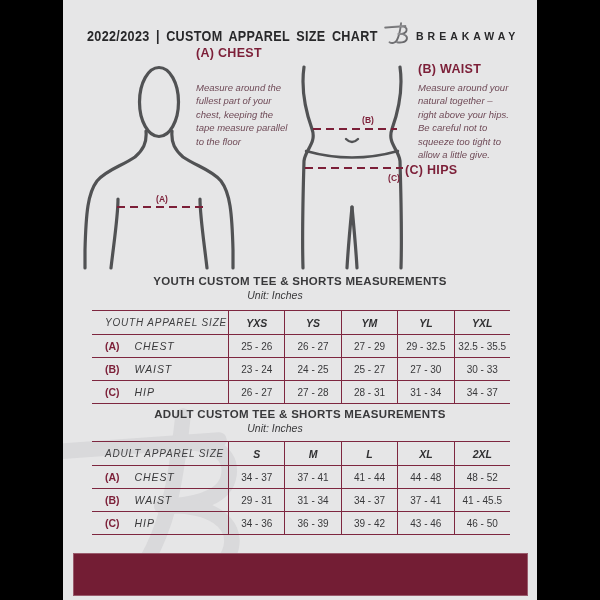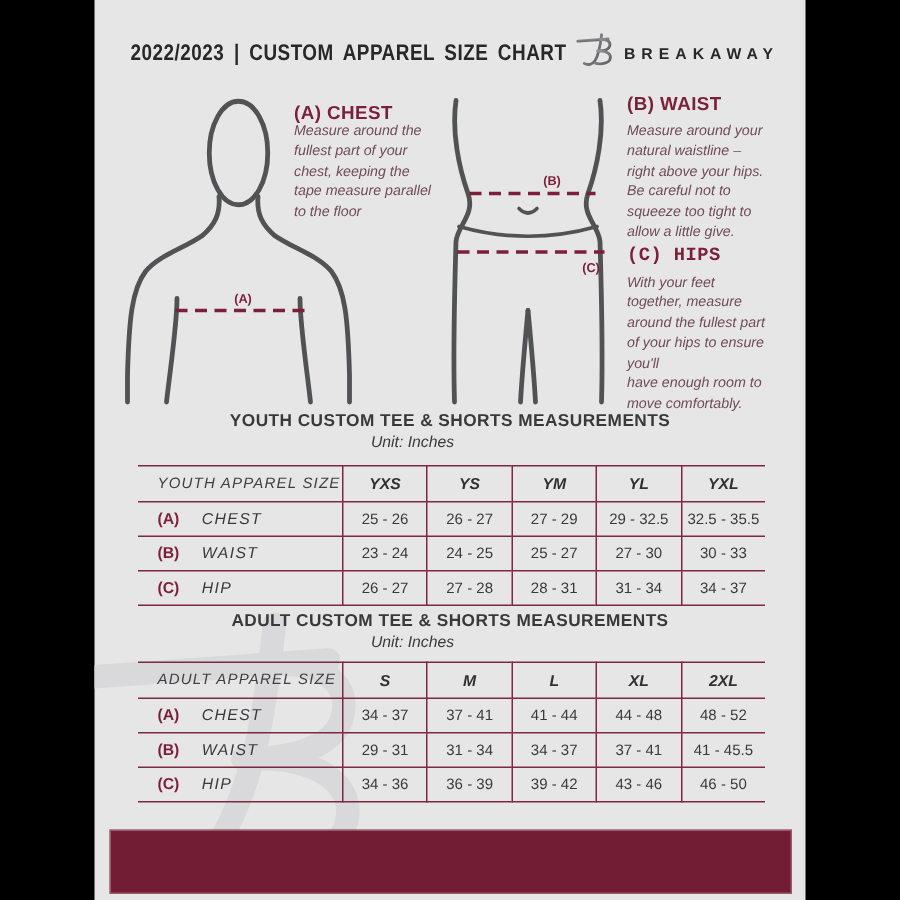--- a/index.html
+++ b/index.html
@@ -27,23 +27,23 @@
   
   .figures{position:absolute;left:0;top:0;z-index:1;}
   .guide-h{
     position:absolute;font-size:12.5px;font-weight:bold;color:#7c1f38;
     letter-spacing:.3px;z-index:1;
   }
   .guide-p{
     position:absolute;font-size:9.5px;font-style:italic;color:#6f4a57;
     line-height:1.42;white-space:pre-line;z-index:1;
   }
-  .gh-chest{left:133px;top:68px;} .gp-chest{left:133px;top:81px;width:110px;}
+  .gh-chest{left:133px;top:46px;} .gp-chest{left:133px;top:81px;width:110px;}
   .gh-waist{left:355px;top:62px;} .gp-waist{left:355px;top:81px;width:118px;}
-  .gh-hips{left:355px;top:163px;font-family:Liberation Mono, monospace;} .gp-hips{left:355px;top:182px;width:120px;}
+  .gh-hips{left:342px;top:163px;} .gp-hips{left:355px;top:182px;width:120px;}
   
   .sec-title{
     position:absolute;left:0;width:474px;text-align:center;
     font-size:11.5px;font-weight:bold;color:#39393b;letter-spacing:.3px;z-index:2;
   }
   .sec-unit{
     position:absolute;left:0;width:424px;text-align:center;
     font-size:10.5px;font-style:italic;color:#39393b;z-index:2;
   }
   .t-youth-title{top:275px;} .t-youth-unit{top:289px;}
@@ -122,33 +122,26 @@
   </svg>
 
   <div class="guide-h gh-chest">(A) CHEST</div>
   <div class="guide-p gp-chest">Measure around the
 fullest part of your
 chest, keeping the
 tape measure parallel
 to the floor</div>
   <div class="guide-h gh-waist">(B) WAIST</div>
   <div class="guide-p gp-waist">Measure around your
-natural waistline –
+natural together –
 right above your hips.
 Be careful not to
 squeeze too tight to
 allow a little give.</div>
   <div class="guide-h gh-hips">(C) HIPS</div>
-  <div class="guide-p gp-hips">With your feet
-together, measure
-around the fullest part
-of your hips to ensure
-you'll
-have enough room to
-move comfortably.</div>
 
   <svg class="watermark" width="216" height="200" viewBox="0 0 36 33">
     <g stroke="#d9d9db" stroke-width="2.6" fill="none" stroke-linecap="round">
       <path d="M 3,9 L 31,7"></path>
       <path d="M 25,3 C 24,12 23,20 19,27 C 17,30.5 12,31.5 9,29.5"></path>
       <path d="M 24,7.5 C 31,7 33.5,10 32.5,13.5 C 31.5,17 26,18 21.5,18"></path>
       <path d="M 21.5,18 C 30,17.5 34,21 33,25 C 32,29.5 25,30.5 19.5,29.5"></path>
     </g>
   </svg>
 

